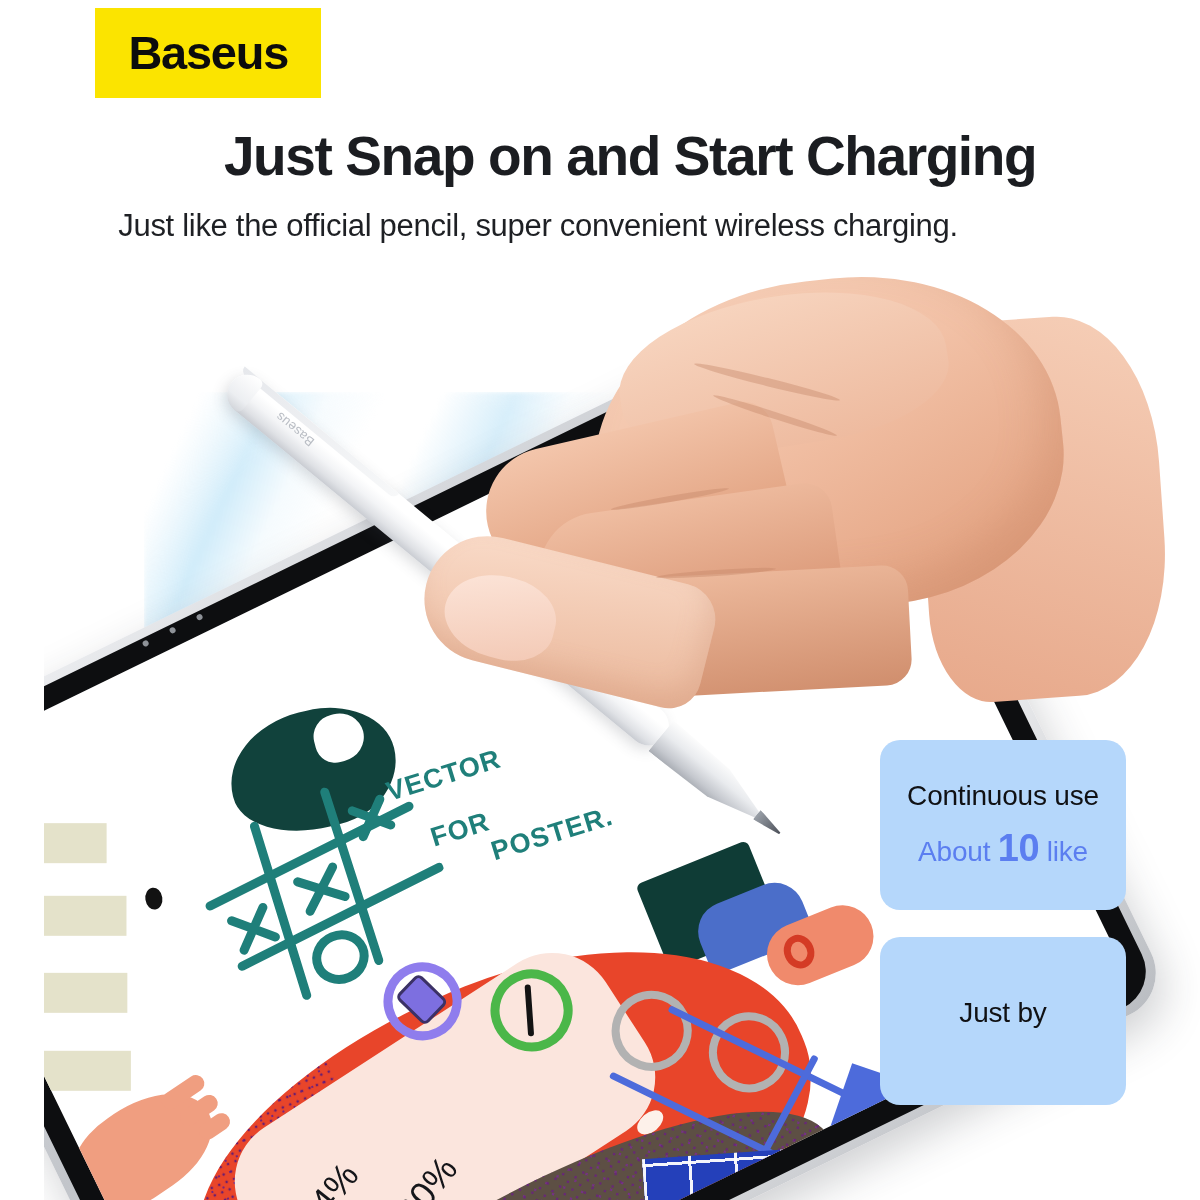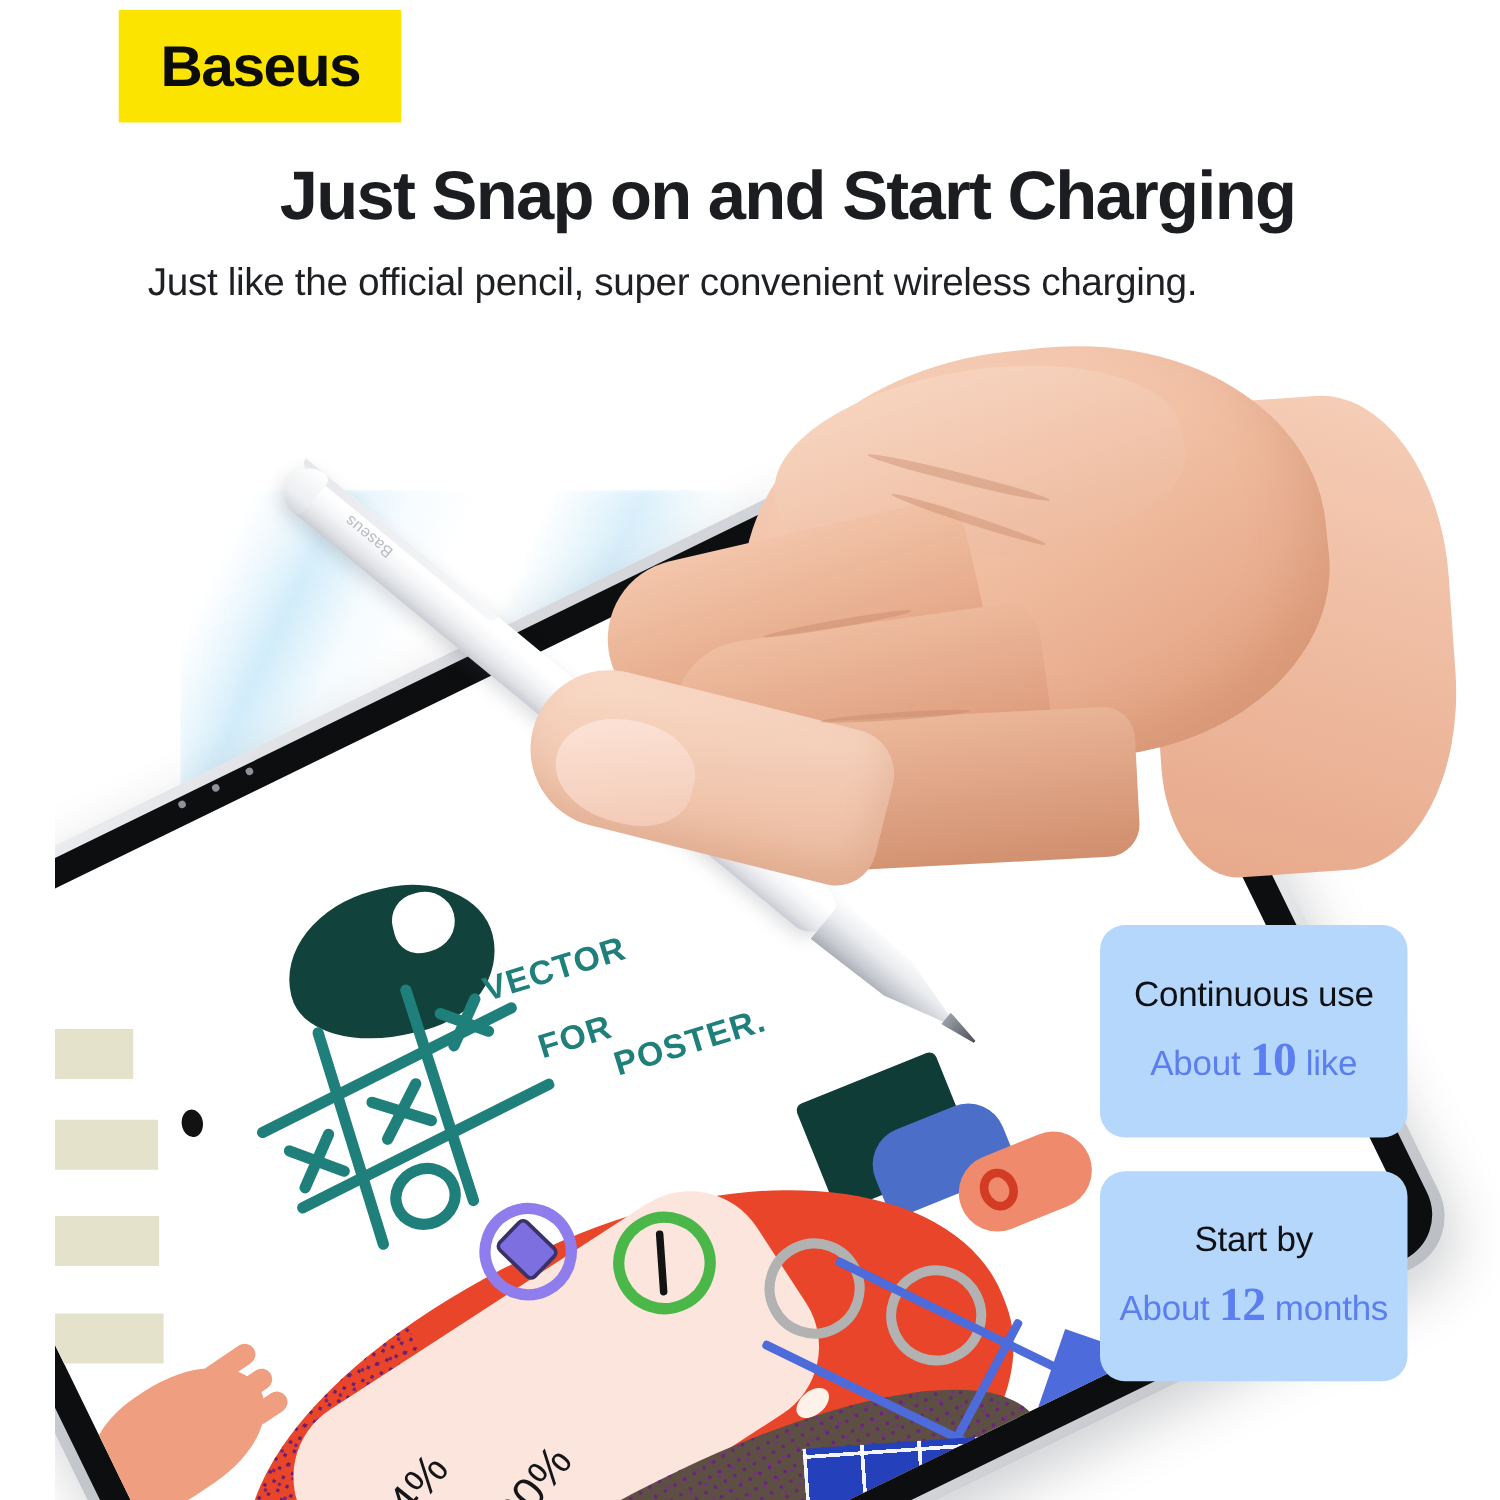--- a/index.html
+++ b/index.html
@@ -317,21 +317,21 @@
   #card-continuous{ left:836px; top:740px; height:170px; }
   #card-standby{ left:836px; top:937px; height:168px; }
   .spec-title{
     font-size:28px; color:#101114; letter-spacing:-.2px; line-height:1.1;
     margin-bottom:16px; white-space:nowrap;
   }
   .spec-value{
     font-size:28px; color:#5b7ef0; letter-spacing:-.2px; line-height:1.1;
     white-space:nowrap;
   }
-  .spec-value .big{ font-size:38px; font-weight:bold; letter-spacing:-.5px;font-family:Liberation Serif, serif; }
+  .spec-value .big{ font-size:38px; font-weight:bold; letter-spacing:-.5px; }
 </style>
 </head>
 <body>
 
 <div id="stage">
 
   <div class="brand-badge">
     <span class="brand-word">Baseus</span>
   </div>
 
@@ -464,21 +464,16 @@
   <div class="spec-card" id="card-continuous">
     <div class="spec-title">Continuous use</div>
     <div class="spec-value">
       <span>About</span>
       <span class="big">10</span>
       <span>like</span>
     </div>
   </div>
 
   <div class="spec-card" id="card-standby">
-    <div class="spec-title">Start by</div>
-    <div class="spec-value">
-      <span>About</span>
-      <span class="big">12</span>
-      <span>months</span>
-    </div>
+    <div class="spec-title">Just by</div>
   </div>
 
 </div>
 
 </body></html>

